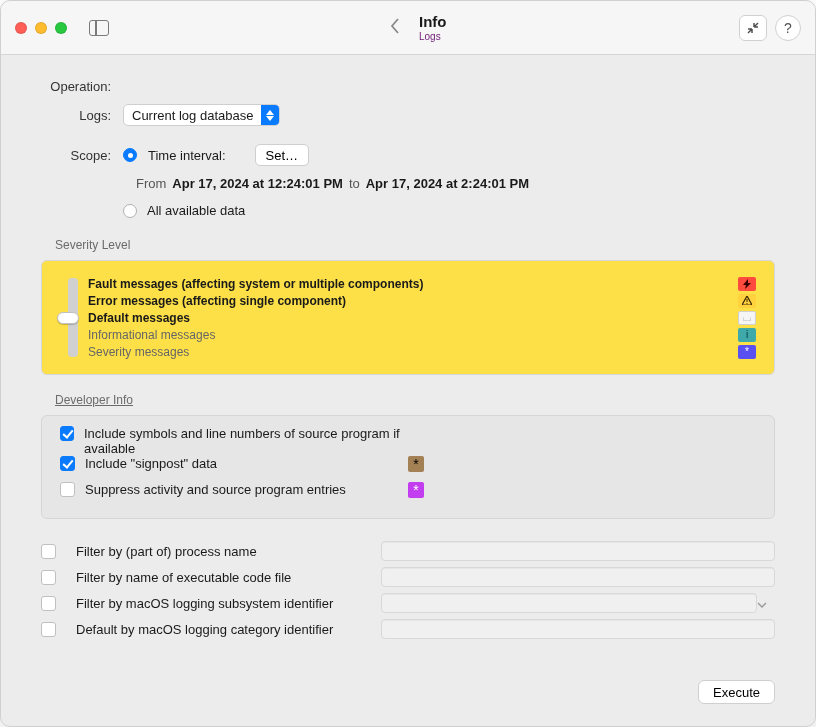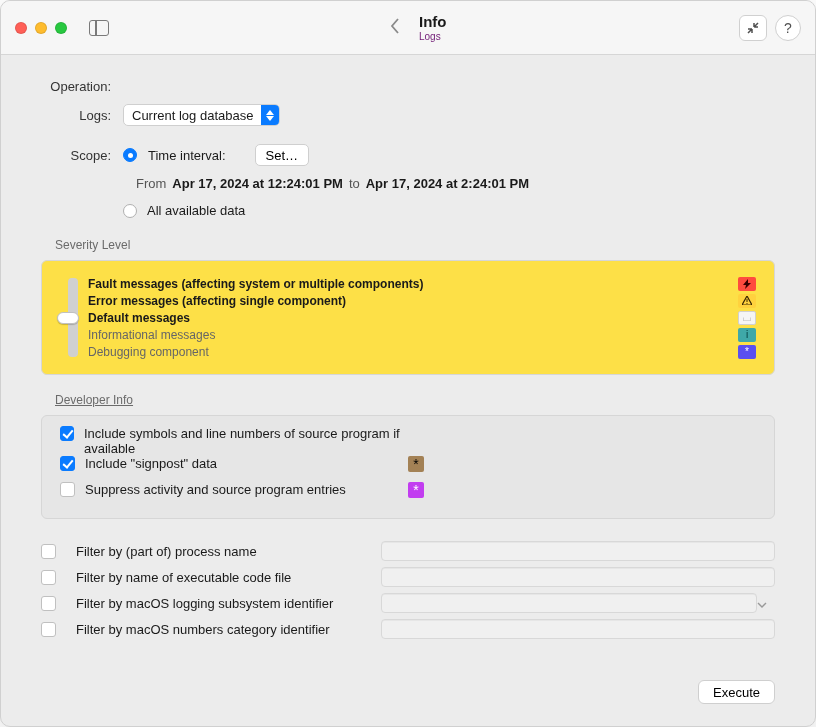--- a/index.html
+++ b/index.html
@@ -302,21 +302,21 @@
           <span class="txt">Default messages</span>
           <span class="sev-badge badge-default">⌴</span>
         </div>
         <div class="severity-row dim">
           <div class="marker-col"></div>
           <span class="txt">Informational messages</span>
           <span class="sev-badge badge-info">i</span>
         </div>
         <div class="severity-row dim">
           <div class="marker-col"></div>
-          <span class="txt">Debugging component</span>
+          <span class="txt">Severity messages</span>
           <span class="sev-badge badge-debug">*</span>
         </div>
       </div>
     </div>
 
     <div class="section-head" style="margin-top:18px;text-decoration:underline;">Developer Info</div>
     <div class="dev-panel">
       <div class="dev-row">
         <input type="checkbox" class="mac-check" checked="" style="">
         <span>Include symbols and line numbers of source program if available</span>
@@ -349,21 +349,21 @@
         <span class="fl-label">Filter by macOS logging subsystem identifier</span>
         <input class="mac-text disabled" disabled="" style="">
         <span class="combo-arrow">
           <svg width="10" height="6">
               <polyline points="1,1 5,5 9,1" fill="none" stroke="#999" stroke-width="1.4"></polyline>
             </svg>
         </span>
       </div>
       <div class="filter-row">
         <input type="checkbox" class="mac-check" style="">
-        <span class="fl-label">Filter by macOS numbers category identifier</span>
+        <span class="fl-label">Default by macOS logging category identifier</span>
         <input class="mac-text disabled" disabled="" style="">
       </div>
     </div>
 
   </div>
 
   <div class="footer">
     <button class="exec-btn">Execute</button>
   </div>
 

